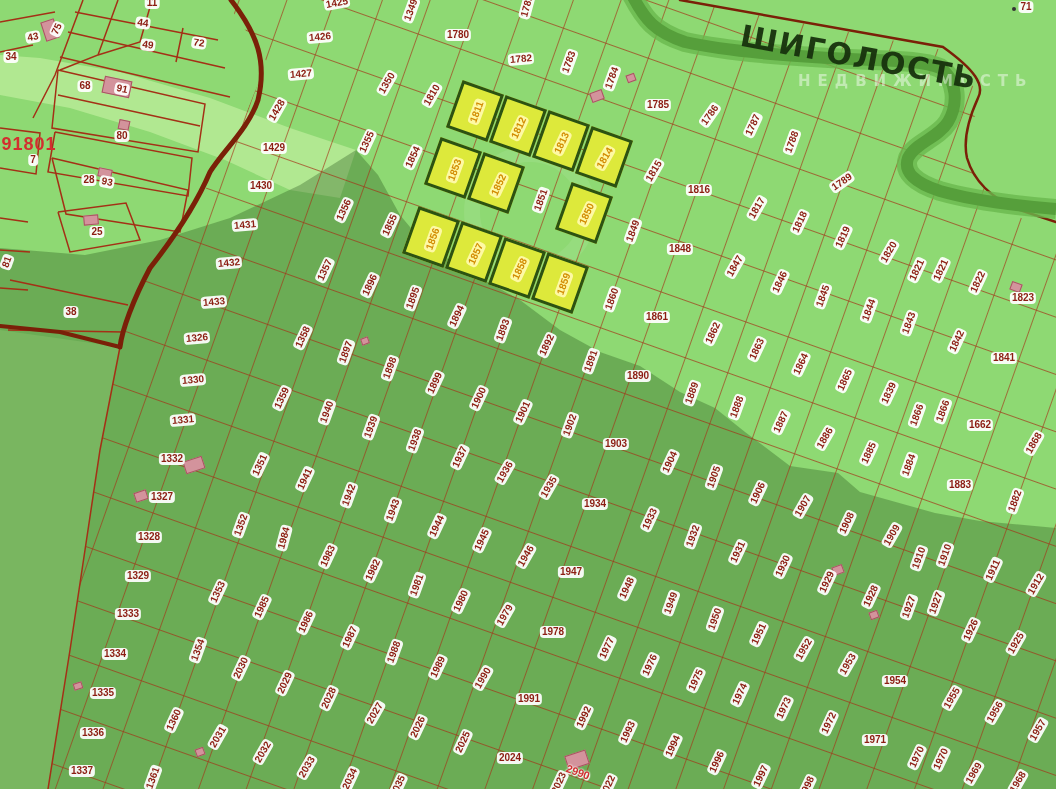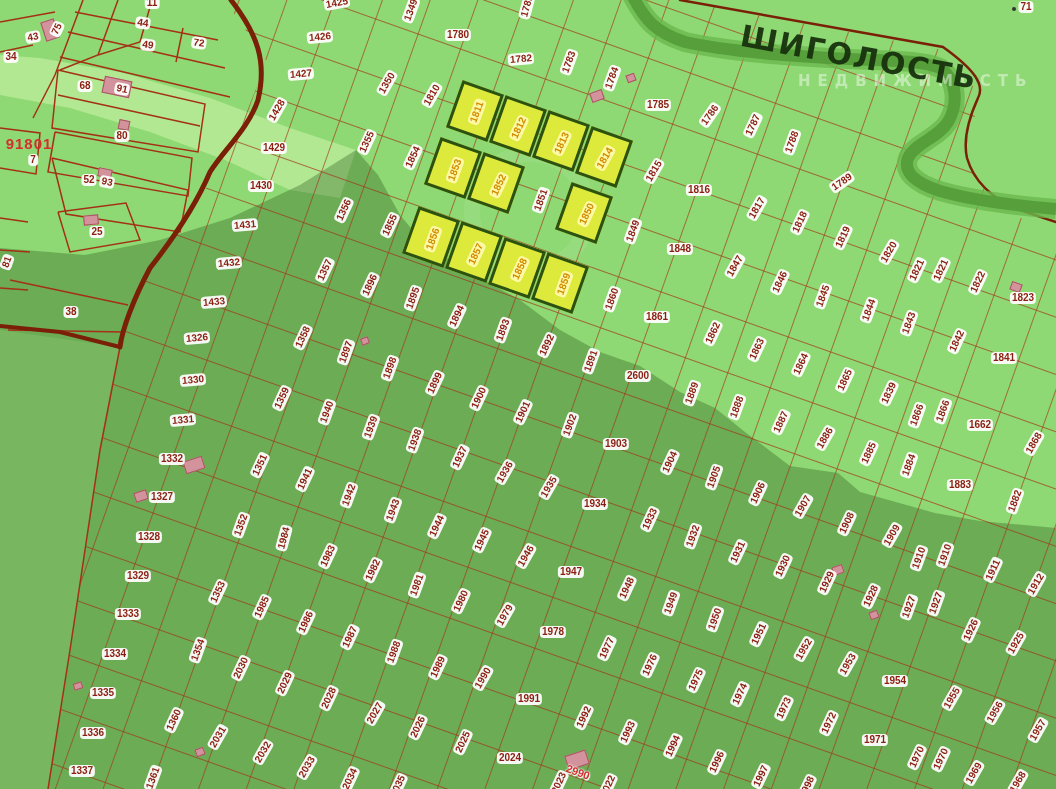--- a/index.html
+++ b/index.html
@@ -8,21 +8,21 @@
   #base{position:absolute;left:0;top:0;z-index:1;}
   .parcel-y{position:absolute;z-index:2;background:#dde93b;border:3px solid #2c5212;
             transform:translate(-50%,-50%) rotate(19.5deg);box-sizing:border-box;}
   .bld{position:absolute;z-index:3;background:#d3939c;border:1px solid #a85560;box-sizing:border-box;}
   .lbl{position:absolute;z-index:4;background:rgba(255,255,255,.93);color:#8c1d12;
        font-size:10px;font-weight:bold;line-height:12px;padding:0 2px;border-radius:4px;
        white-space:nowrap;}
   .lbl.y{background:rgba(255,250,170,.95);color:#d28a00;}
   .lbl.rp{background:none;color:#d03232;font-size:11px;
           text-shadow:0 0 2px #fff,0 0 2px #fff,1px 1px 1px #fff;}
-  .lbl.br{background:none;color:#d32f2f;font-size:15px;letter-spacing:1px;text-shadow:none;}
+  .lbl.br{background:none;color:#d32f2f;font-size:18px;letter-spacing:1px;text-shadow:none;}
   #place{position:absolute;left:744px;top:18px;z-index:6;font-family:"DejaVu Sans",sans-serif;
          font-size:30px;font-weight:bold;letter-spacing:2px;color:#17320d;opacity:.95;
          transform:rotate(10.5deg);transform-origin:left top;}
   #wm1{position:absolute;left:922px;top:22px;z-index:5;font-size:44px;font-weight:bold;
        color:rgba(255,255,255,.5);letter-spacing:1px;font-family:"DejaVu Sans",sans-serif;}
   #wm2{position:absolute;left:798px;top:72px;z-index:5;font-size:15px;font-weight:bold;
        color:rgba(255,255,255,.45);letter-spacing:7px;font-family:"DejaVu Sans",sans-serif;}
   #dot71{position:absolute;left:1012px;top:7px;width:4px;height:4px;border-radius:50%;
          background:#333;z-index:4;}
 </style>
@@ -112,21 +112,21 @@
       <div class="lbl" style="left: 143px; top: 23px; transform: translate(-50%, -50%) rotate(8deg);">44</div>
       <div class="lbl" style="left: 148px; top: 45px; transform: translate(-50%, -50%) rotate(8deg);">49</div>
       <div class="lbl" style="left: 199px; top: 43px; transform: translate(-50%, -50%) rotate(8deg);">72</div>
       <div class="lbl" style="left: 33px; top: 37px; transform: translate(-50%, -50%) rotate(-10deg);">43</div>
       <div class="lbl" style="left: 57px; top: 29px; transform: translate(-50%, -50%) rotate(-65deg);">75</div>
       <div class="lbl" style="left: 11px; top: 57px; transform: translate(-50%, -50%) rotate(0deg);">34</div>
       <div class="lbl" style="left: 85px; top: 86px; transform: translate(-50%, -50%) rotate(0deg);">68</div>
       <div class="lbl" style="left: 122px; top: 89px; transform: translate(-50%, -50%) rotate(12deg);">91</div>
       <div class="lbl" style="left: 122px; top: 136px; transform: translate(-50%, -50%) rotate(0deg);">80</div>
       <div class="lbl" style="left: 33px; top: 160px; transform: translate(-50%, -50%) rotate(0deg);">7</div>
-      <div class="lbl" style="left: 89px; top: 180px; transform: translate(-50%, -50%) rotate(0deg);">52</div>
+      <div class="lbl" style="left: 89px; top: 180px; transform: translate(-50%, -50%) rotate(0deg);">28</div>
       <div class="lbl" style="left: 107px; top: 182px; transform: translate(-50%, -50%) rotate(12deg);">93</div>
       <div class="lbl" style="left: 97px; top: 232px; transform: translate(-50%, -50%) rotate(0deg);">25</div>
       <div class="lbl" style="left: 7px; top: 262px; transform: translate(-50%, -50%) rotate(-70deg);">81</div>
       <div class="lbl" style="left: 71px; top: 312px; transform: translate(-50%, -50%) rotate(0deg);">38</div>
       <div class="lbl br" style="left: 29px; top: 144px; transform: translate(-50%, -50%) rotate(0deg);">91801</div>
       <div class="lbl" style="left: 1026px; top: 7px; transform: translate(-50%, -50%) rotate(0deg);">71</div>
       <div class="lbl" style="left: 337px; top: 3px; transform: translate(-50%, -50%) rotate(-10deg);">1425</div>
       <div class="lbl" style="left: 320px; top: 37px; transform: translate(-50%, -50%) rotate(-5deg);">1426</div>
       <div class="lbl" style="left: 301px; top: 74px; transform: translate(-50%, -50%) rotate(-5deg);">1427</div>
       <div class="lbl" style="left: 277px; top: 110px; transform: translate(-50%, -50%) rotate(-60deg);">1428</div>
@@ -203,21 +203,21 @@
       <div class="lbl" style="left: 869px; top: 453px; transform: translate(-50%, -50%) rotate(-65deg);">1885</div>
       <div class="lbl" style="left: 909px; top: 465px; transform: translate(-50%, -50%) rotate(-70deg);">1884</div>
       <div class="lbl" style="left: 960px; top: 485px; transform: translate(-50%, -50%) rotate(0deg);">1883</div>
       <div class="lbl" style="left: 1015px; top: 501px; transform: translate(-50%, -50%) rotate(-70deg);">1882</div>
       <div class="lbl" style="left: 370px; top: 285px; transform: translate(-50%, -50%) rotate(-65deg);">1896</div>
       <div class="lbl" style="left: 413px; top: 298px; transform: translate(-50%, -50%) rotate(-70deg);">1895</div>
       <div class="lbl" style="left: 457px; top: 316px; transform: translate(-50%, -50%) rotate(-65deg);">1894</div>
       <div class="lbl" style="left: 503px; top: 330px; transform: translate(-50%, -50%) rotate(-70deg);">1893</div>
       <div class="lbl" style="left: 547px; top: 345px; transform: translate(-50%, -50%) rotate(-65deg);">1892</div>
       <div class="lbl" style="left: 591px; top: 361px; transform: translate(-50%, -50%) rotate(-70deg);">1891</div>
-      <div class="lbl" style="left: 638px; top: 376px; transform: translate(-50%, -50%) rotate(0deg);">2600</div>
+      <div class="lbl" style="left: 638px; top: 376px; transform: translate(-50%, -50%) rotate(0deg);">1890</div>
       <div class="lbl" style="left: 692px; top: 393px; transform: translate(-50%, -50%) rotate(-70deg);">1889</div>
       <div class="lbl" style="left: 737px; top: 407px; transform: translate(-50%, -50%) rotate(-70deg);">1888</div>
       <div class="lbl" style="left: 781px; top: 422px; transform: translate(-50%, -50%) rotate(-65deg);">1887</div>
       <div class="lbl" style="left: 825px; top: 438px; transform: translate(-50%, -50%) rotate(-60deg);">1886</div>
       <div class="lbl" style="left: 346px; top: 352px; transform: translate(-50%, -50%) rotate(-70deg);">1897</div>
       <div class="lbl" style="left: 390px; top: 368px; transform: translate(-50%, -50%) rotate(-70deg);">1898</div>
       <div class="lbl" style="left: 435px; top: 383px; transform: translate(-50%, -50%) rotate(-65deg);">1899</div>
       <div class="lbl" style="left: 479px; top: 398px; transform: translate(-50%, -50%) rotate(-65deg);">1900</div>
       <div class="lbl" style="left: 523px; top: 412px; transform: translate(-50%, -50%) rotate(-65deg);">1901</div>
       <div class="lbl" style="left: 570px; top: 425px; transform: translate(-50%, -50%) rotate(-70deg);">1902</div>

